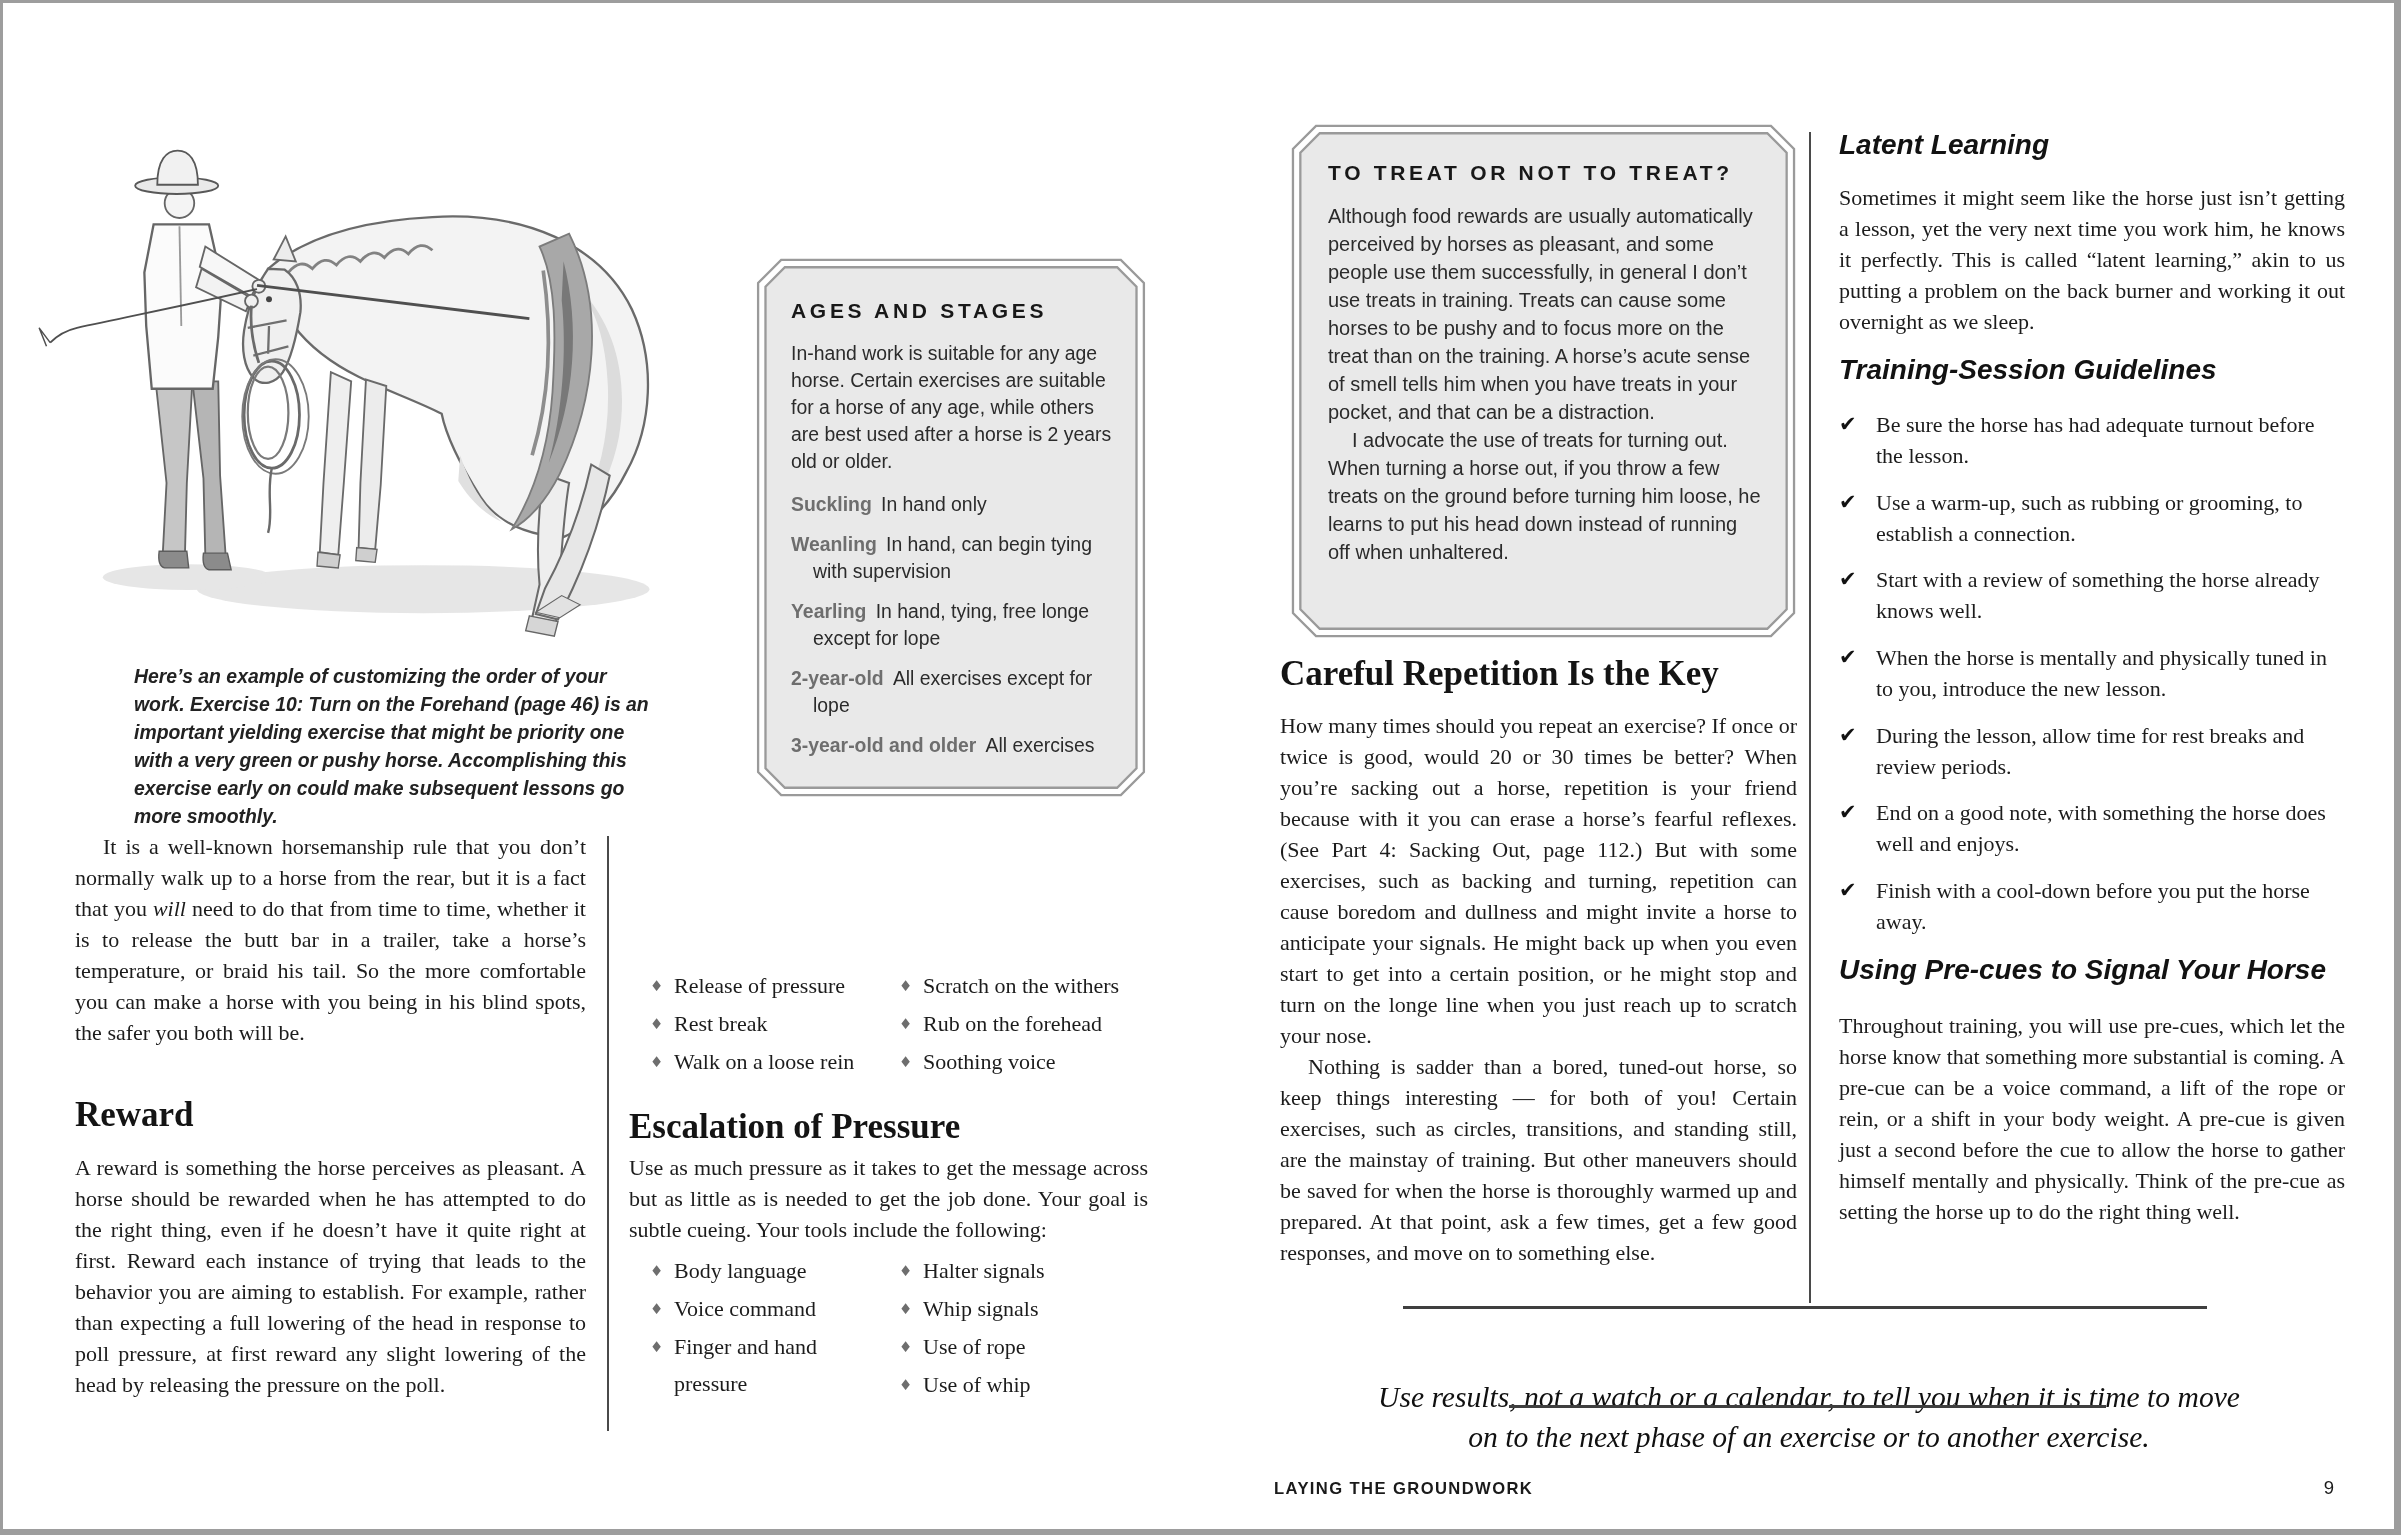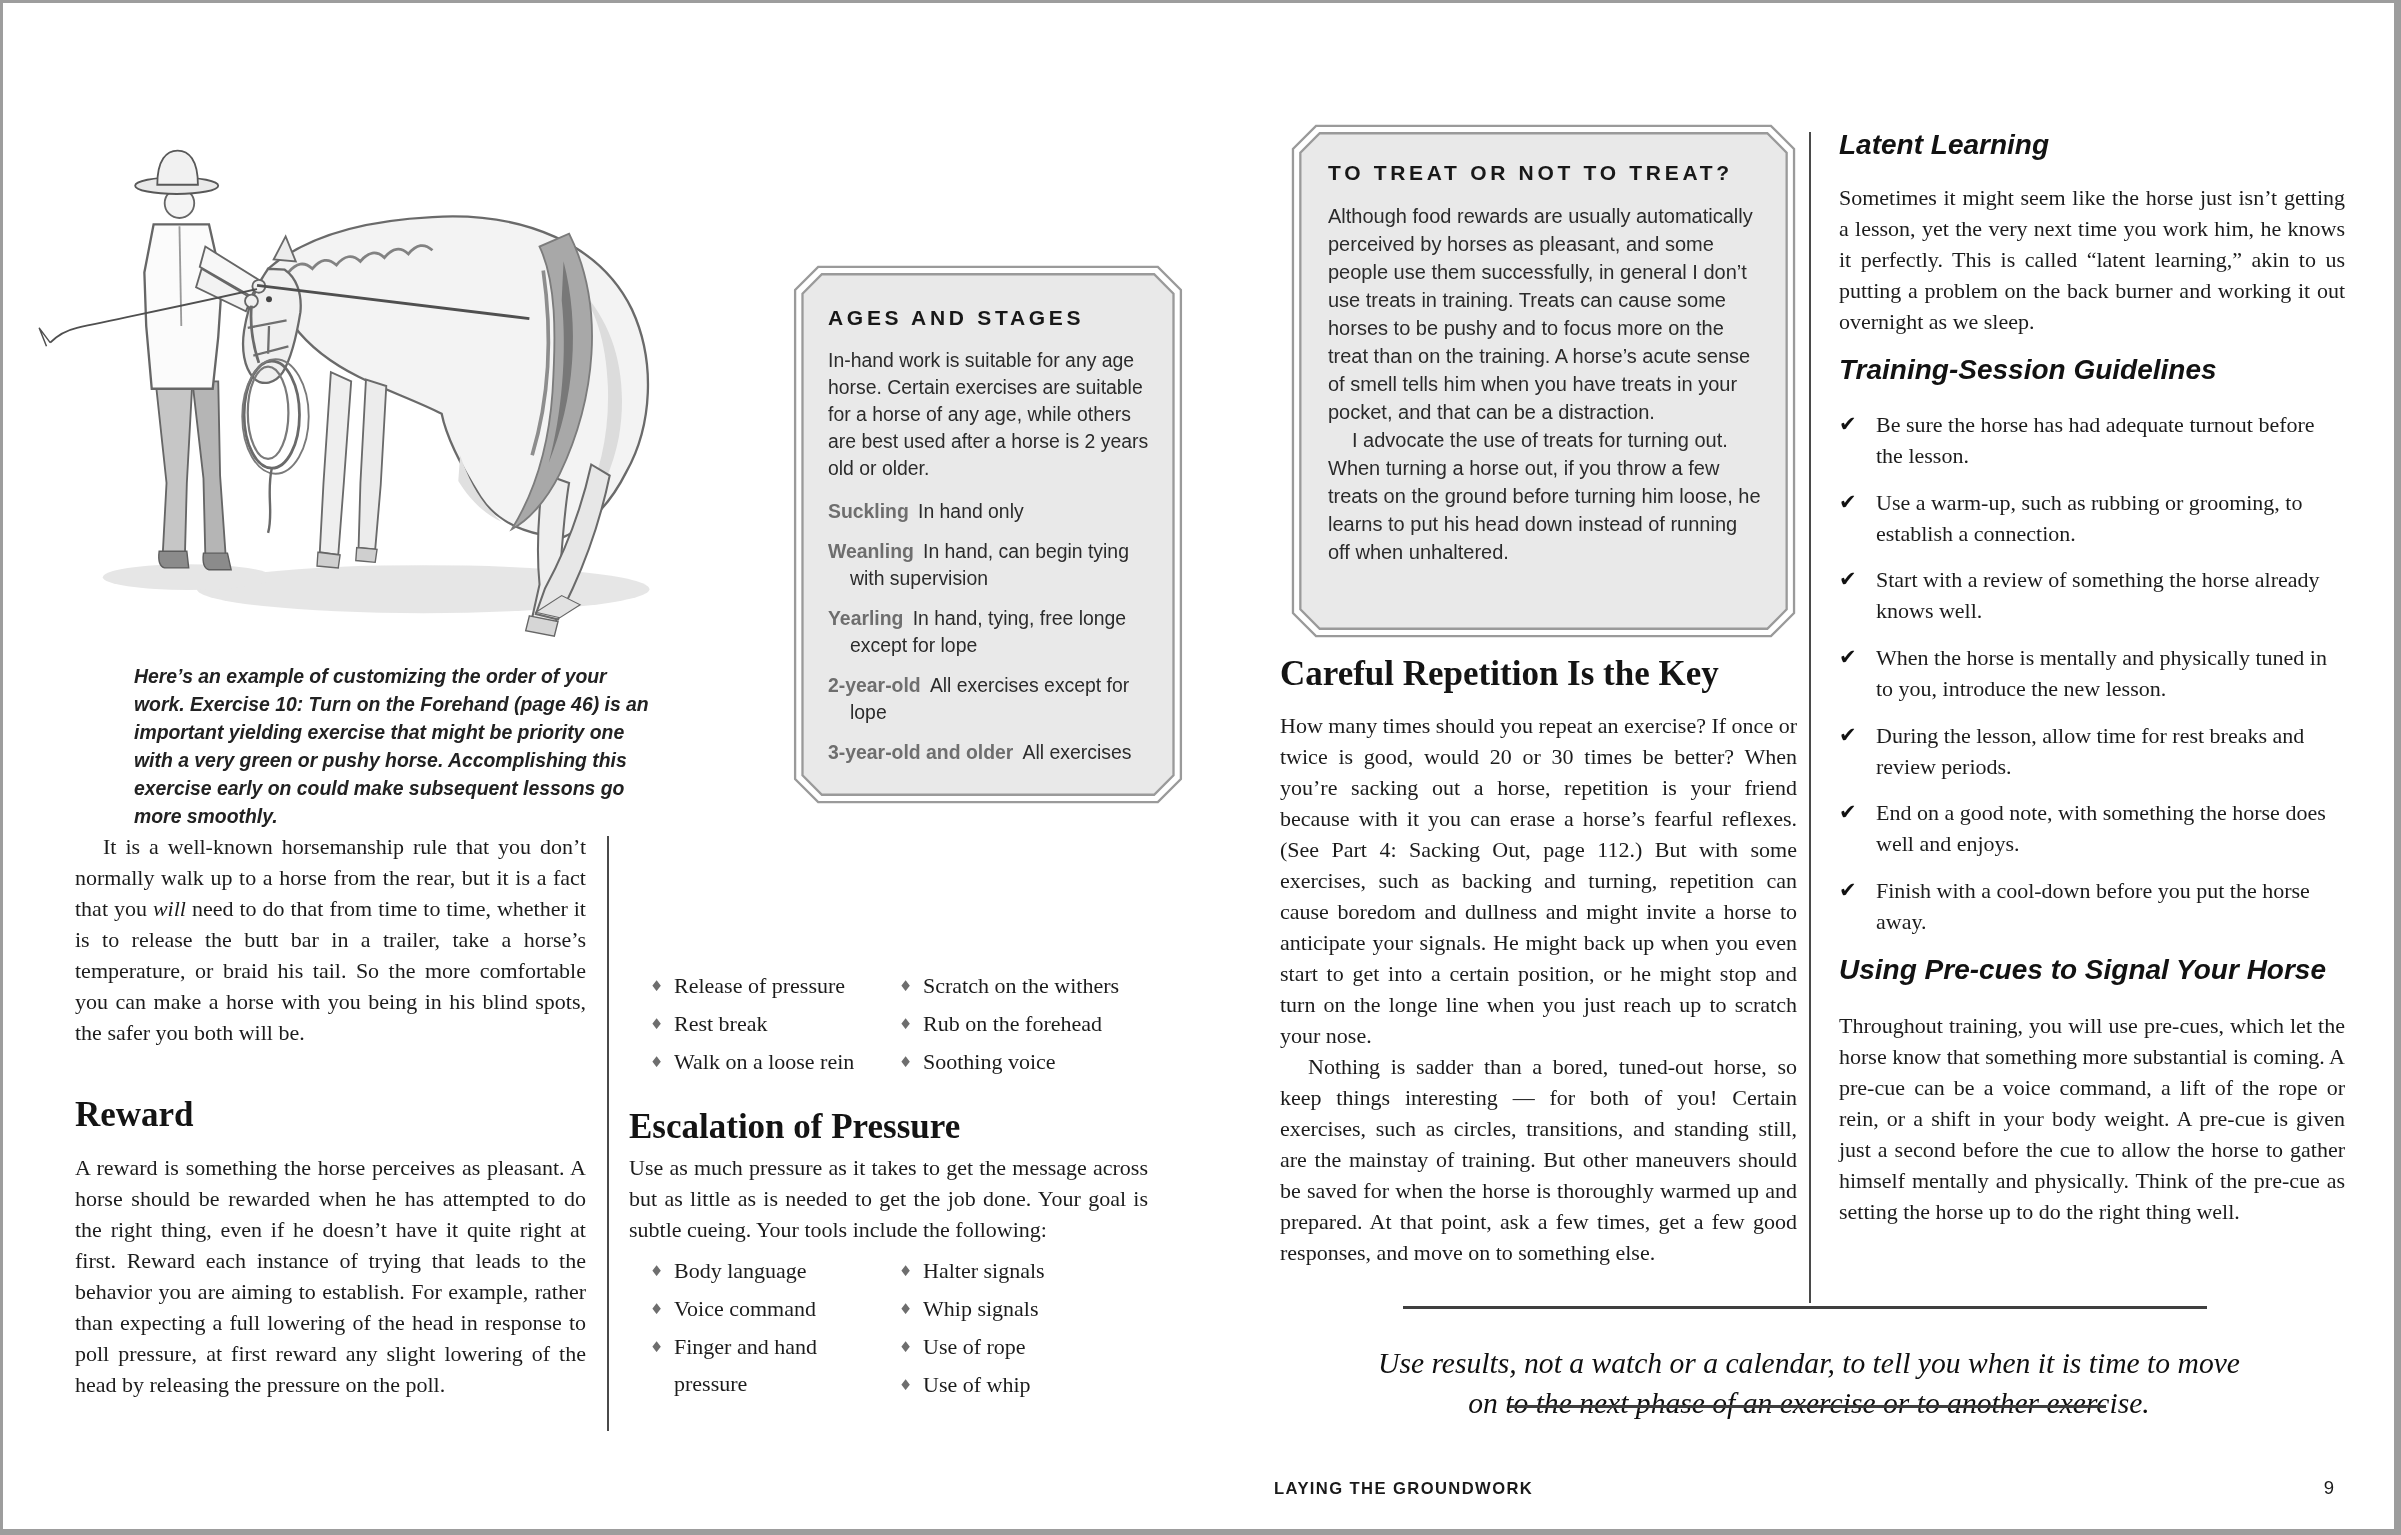--- a/index.html
+++ b/index.html
@@ -115,21 +115,21 @@
 
     <path d="M244,278 C242,302 246,322 252,340" fill="none" stroke="#6a6a6a" stroke-width="3"></path>
     <ellipse cx="266" cy="396" rx="30" ry="58" fill="none" stroke="#6a6a6a" stroke-width="3"></ellipse>
     <ellipse cx="262" cy="394" rx="22" ry="50" fill="none" stroke="#7a7a7a" stroke-width="2.4"></ellipse>
     <ellipse cx="270" cy="398" rx="36" ry="62" fill="none" stroke="#7a7a7a" stroke-width="2"></ellipse>
     <path d="M266,454 C260,482 268,502 262,524" fill="none" stroke="#6a6a6a" stroke-width="2.6"></path>
   </svg>
 
   <div class="abs caption" style="left:131px;top:659px;width:517px;">Here’s an example of customizing the order of your work. Exercise 10: Turn on the Forehand (page 46) is an important yielding exercise that might be priority one with a very green or pushy horse. Accomplishing this exercise early on could make subsequent lessons go more smoothly.</div>
 
-  <div class="box" style="left:790px;top:255px;width:390px;height:539px;margin-top:7px;">
+  <div class="box" style="left:753px;top:255px;width:390px;height:539px;">
     <svg width="390" height="539" viewBox="0 0 422 584">
       <polygon points="27,2 395,2 420,27 420,557 395,582 27,582 2,557 2,27" fill="#ffffff" stroke="#9a9a9a" stroke-width="2.5"></polygon>
       <polygon points="31,10 391,10 412,31 412,553 391,574 31,574 10,553 10,31" fill="#e9e9e9" stroke="#9a9a9a" stroke-width="2.5"></polygon>
     </svg>
     <div class="box-content" style="left:35px;top:41px;right:31px;">
       <div class="box-title">AGES AND STAGES</div>
       <div class="box-body ages-body">In-hand work is suitable for any age horse. Certain exercises are suitable for a horse of any age, while others are best used after a horse is 2 years old or older.</div>
       <div class="box-body age-entry" style="margin-top:16.6px;">
         <span class="age-label">Suckling</span><span>In hand only</span>
       </div>
@@ -274,21 +274,21 @@
     <div class="check-item">
         <span class="check">✔</span>
         <span>Finish with a cool-down before you put the horse away.</span>
       </div>
   </div>
 
   <div class="abs side-heading" style="left:1836px;top:949px;">Using Pre-cues to Signal Your Horse</div>
   <div class="abs body-serif" style="left:1836px;top:1007px;width:506px;">Throughout training, you will use pre-cues, which let the horse know that something more substantial is coming. A pre-cue can be a voice command, a lift of the rope or rein, or a shift in your body weight. A pre-cue is given just a second before the cue to allow the horse to gather himself mentally and physically. Think of the pre-cue as setting the horse up to do the right thing well.</div>
 
   <div class="qrule" style="left:1400px;top:1303px;width:804px;"></div>
-  <div class="abs quote" style="left:1312px;top:1340px;width:988px;">
+  <div class="abs quote" style="left:1312px;top:1374px;width:988px;">
     <div>Use results, not a watch or a calendar, to tell you when it is time to move</div>
     <div>on to the next phase of an exercise or to another exercise.</div>
   </div>
   <div class="qrule" style="left:1506px;top:1402px;width:597px;"></div>
 
   <div class="abs footer-left" style="left:1271px;top:1476px;">LAYING THE GROUNDWORK</div>
   <div class="abs footer-page" style="left:2289px;top:1474px;width:42px;">9</div>
 
 </div>
 

